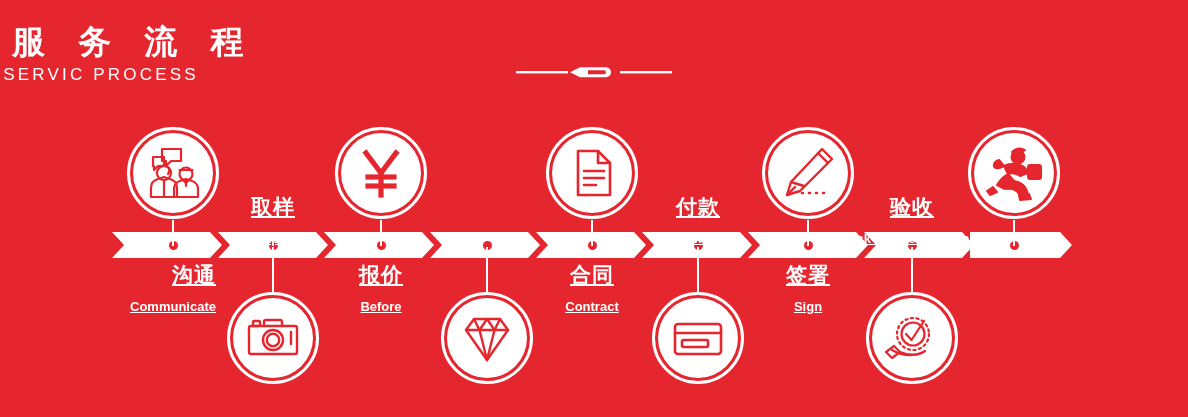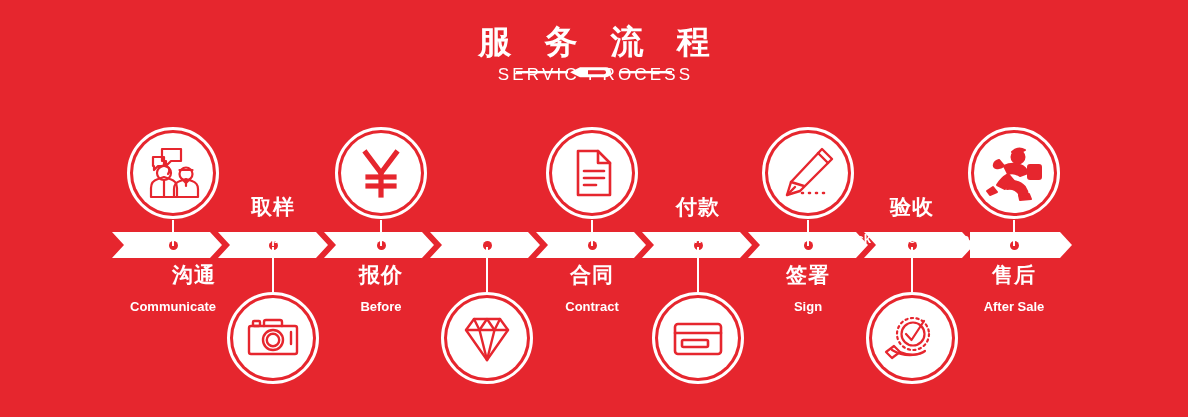--- a/index.html
+++ b/index.html
@@ -16,21 +16,21 @@
     font-family: "Liberation Sans", "DejaVu Sans", sans-serif;
     -webkit-font-smoothing: antialiased;
   }
 
   
   #header {
     position: absolute;
     left: 0;
     top: 22px;
     width: 1188px;
-    text-align: center;
+    text-align: left;
   }
   #title-cn {
     color: #ffffff;
     font-size: 33px;
     font-weight: bold;
     letter-spacing: 12px;
     line-height: 40px;
     text-indent: 12px;
   }
   #title-en {
@@ -112,20 +112,21 @@
     margin-top: -4px;
   }
 
   
   .label {
     position: absolute;
     text-align: center;
     color: #ffffff;
     white-space: nowrap;
     transform: translateX(-50%);
+    text-decoration: underline;
   }
   .label .cn {
     font-size: 21px;
     font-weight: bold;
     letter-spacing: 1px;
     line-height: 26px;
   }
   .label .en {
     font-size: 13px;
     font-weight: bold;
@@ -367,18 +368,14 @@
           <path d="M30 33 q8 -4 16 -1 q6 2 8 8 l-8 3 q-6 -4 -12 -2 Z"></path>
           <path d="M56 32 h9 q2 0 2 2 v10 q0 2 -2 2 h-9 q-2 0 -2 -2 v-10 q0 -2 2 -2 Z"></path>
           <path d="M34 41 q-7 4 -11 11 l8 4 q4 -6 9 -8 Z"></path>
           <path d="M38 48 q8 0 13 6 q3 4 3 9 l-8 1 q-1 -5 -5 -7 q-4 -2 -8 -1 Z"></path>
           <path d="M19 54 l-6 4 l3 4 l7 -3 Z"></path>
           <path d="M45 62 l10 -1 l2 5 l-11 1 Z"></path>
         </g>
       </svg>
     </div>
   </div>
-  <div class="label" style="left:1014px; top:262px;">
-    <div class="cn">售后</div>
-    <div class="en">After Sale</div>
-  </div>
 
 </div>
 
 </body></html>

